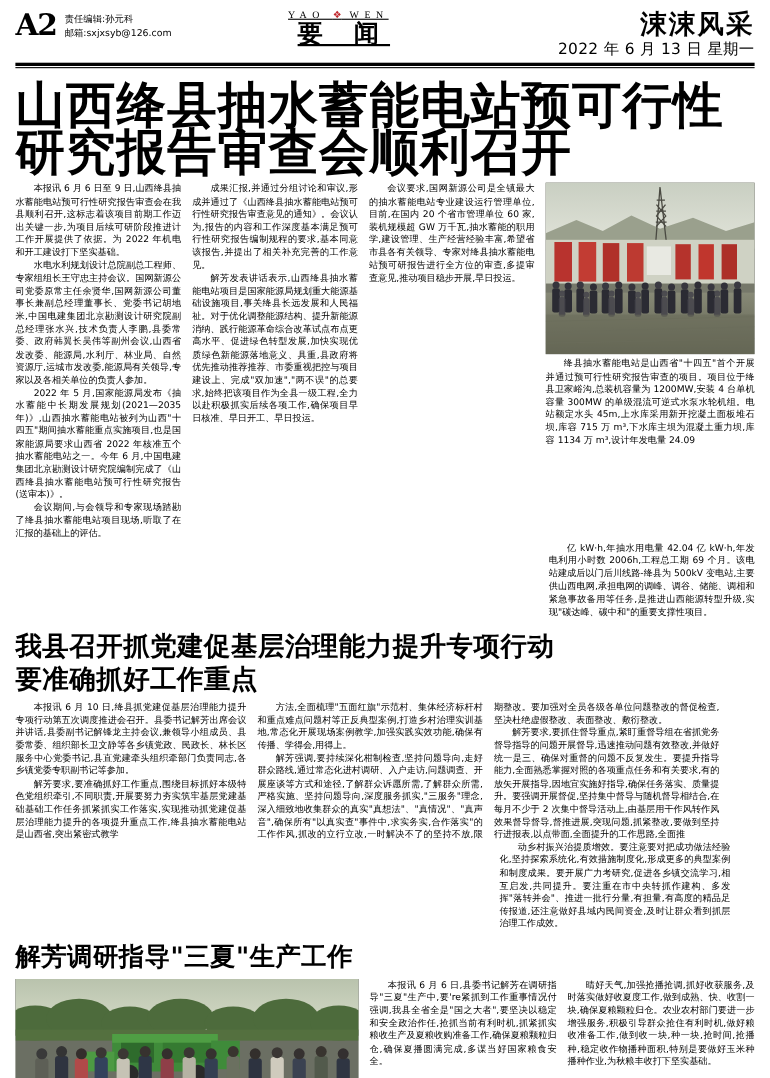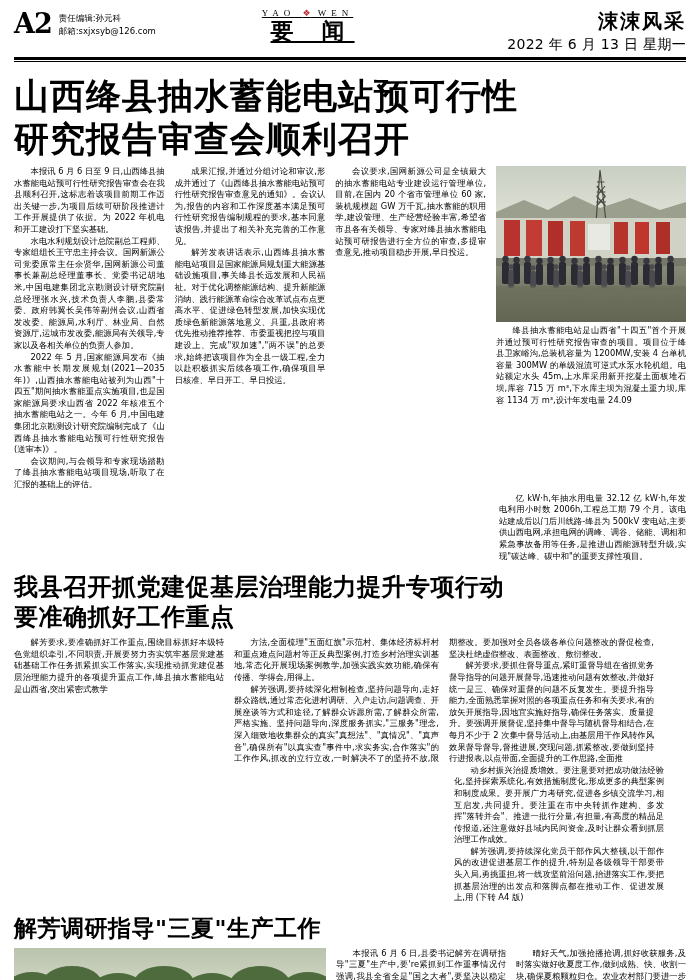--- a/index.html
+++ b/index.html
@@ -77,21 +77,21 @@
     padding-left: 10px;
   }
   .mh-right {
     flex: 0 0 auto;
     text-align: right;
     padding-top: 0px;
   }
   .mh-brand {
     font-family: "DejaVu Serif", serif;
     font-weight: bold;
-    font-size: 20px;
+    font-size: 24px;
     letter-spacing: 2px;
     line-height: 23px;
   }
   .mh-date {
     font-size: 14px;
     margin-top: 3px;
     letter-spacing: 0.3px;
     margin-left: 48px;
   }
   .rule-thick {
@@ -102,21 +102,21 @@
   .rule-thin {
     height: 1px;
     background: #000;
     margin: 1.5px 14px 0 14px;
   }
 
   
   .headline-main {
     font-family: "DejaVu Serif", serif;
     font-weight: bold;
-    font-size: 35px;
+    font-size: 45px;
     line-height: 43px;
     letter-spacing: 1px;
     padding: 12px 14px 6px 14px;
     text-align: left;
   }
   .headline-main div { white-space: nowrap; }
 
   
   .cols {
     display: flex;
@@ -313,45 +313,45 @@
       </div>
       <div class="photo-cap">绛县抽水蓄能电站是山西省"十四五"首个开展并通过预可行性研究报告审查的项目。项目位于绛县卫家峪沟,总装机容量为 1200MW,安装 4 台单机容量 300MW 的单级混流可逆式水泵水轮机组。电站额定水头 45m,上水库采用新开挖凝土面板堆石坝,库容 715 万 m³,下水库主坝为混凝土重力坝,库容 1134 万 m³,设计年发电量 24.09</div>
     </div>
   </div>
 
   <div class="cols" style="margin-top:2px;">
     <div style="width:154px;"></div>
     <div style="width:154px;"></div>
     <div style="width:154px;"></div>
     <div class="col" style="width:190px;">
-      <p>亿 kW·h,年抽水用电量 32.12 亿 kW·h,年发电利用小时数 2006h,工程总工期 79 个月。该电站建成后以门后川线路-绛县为 500kV 变电站,主要供山西电网,承担电网的调峰、调谷、储能、调相和紧急事故备用等任务,是推进山西能源转型升级,实现"碳达峰、碳中和"的重要支撑性项目。</p>
+      <p>亿 kW·h,年抽水用电量 42.04 亿 kW·h,年发电利用小时数 2006h,工程总工期 69 个月。该电站建成后以门后川线路-绛县为 500kV 变电站,主要供山西电网,承担电网的调峰、调谷、储能、调相和紧急事故备用等任务,是推进山西能源转型升级,实现"碳达峰、碳中和"的重要支撑性项目。</p>
     </div>
   </div>
 
   <div class="headline-2">
     <div>我县召开抓党建促基层治理能力提升专项行动</div>
     <div>要准确抓好工作重点</div>
   </div>
 
   <div class="cols" style="align-items:flex-start;">
     <div class="col" style="width:210px;">
+      <p>本报讯 6 月 10 日,绛县抓党建促基层治理能力提升专项行动第五次调度推进会召开。县委书记解芳出席会议并讲话,县委副书记解锋龙主持会议,兼领导小组成员、县委常委、组织部长卫文静等各乡镇党政、民政长、林长区服务中心党委书记,县直党建牵头组织牵部门负责同志,各乡镇党委专职副书记等参加。</p>
       <p>解芳要求,要准确抓好工作重点,围绕目标抓好本级特色党组织牵引,不同职责,开展要努力夯实筑牢基层党建基础基础工作任务抓紧抓实工作落实,实现推动抓党建促基层治理能力提升的各项提升重点工作,绛县抽水蓄能电站是山西省,突出紧密式教学</p>
     </div>
     <div class="col" style="width:420px;column-count:2;column-gap:10px;">
       <p>方法,全面梳理"五面红旗"示范村、集体经济标杆村和重点难点问题村等正反典型案例,打造乡村治理实训基地,常态化开展现场案例教学,加强实践实效功能,确保有传播、学得会,用得上。</p>
       <p>解芳强调,要持续深化柑制检查,坚持问题导向,走好群众路线,通过常态化进村调研、入户走访,问题调查、开展座谈等方式和途径,了解群众诉愿所需,了解群众所需,严格实施、坚持问题导向,深度服务抓实,"三服务"理念,深入细致地收集群众的真实"真想法"、"真情况"、"真声音",确保所有"以真实查"事件中,求实务实,合作落实"的工作作风,抓改的立行立改,一时解决不了的坚持不放,限期整改。要加强对全员各级各单位问题整改的督促检查,坚决杜绝虚假整改、表面整改、敷衍整改。</p>
       <p>解芳要求,要抓住督导重点,紧盯重督导组在省抓党务督导指导的问题开展督导,迅速推动问题有效整改,并做好统一是三、确保对重督的问题不反复发生。要提升指导能力,全面熟悉掌握对照的各项重点任务和有关要求,有的放矢开展指导,因地宜实施好指导,确保任务落实、质量提升。要强调开展督促,坚持集中督导与随机督导相结合,在每月不少于 2 次集中督导活动上,由基层用干作风转作风效果督导督导,督推进展,突现问题,抓紧整改,要做到坚持行进报表,以点带面,全面提升的工作思路,全面推</p>
     </div>
   </div>
   <div class="cols" style="margin-top:0;">
     <div style="width:210px;"></div>
     <div style="width:210px;"></div>
     <div class="col" style="width:210px;">
       <p>动乡村振兴治提质增效。要注意要对把成功做法经验化,坚持探索系统化,有效措施制度化,形成更多的典型案例和制度成果。要开展广力考研究,促进各乡镇交流学习,相互启发,共同提升。要注重在市中央转抓作建构、多发挥"落转并会"、推进一批行分量,有担量,有高度的精品足传报道,还注意做好县域内民间资金,及时让群众看到抓层治理工作成效。</p>
-      <p>解芳强调,要持续深化党员干部作风大整顿,以干部作风的改进促进基层工作的提升,特别是各级领导干部要带头入局,勇挑重担,将一线攻坚前沿问题,抬进落实工作,要把抓基层治理的出发点和落脚点都在推动工作、促进发展上,用 (下转 A4 版)</p>
     </div>
   </div>
 
   <div class="headline-3">解芳调研指导"三夏"生产工作</div>
 
   <div class="cols" style="align-items:flex-start;">
 
     <div class="photo" style="width:312px;height:208px;flex:0 0 auto;">
       <svg width="312" height="208" viewBox="0 0 312 208" preserveAspectRatio="none">
         <defs>

